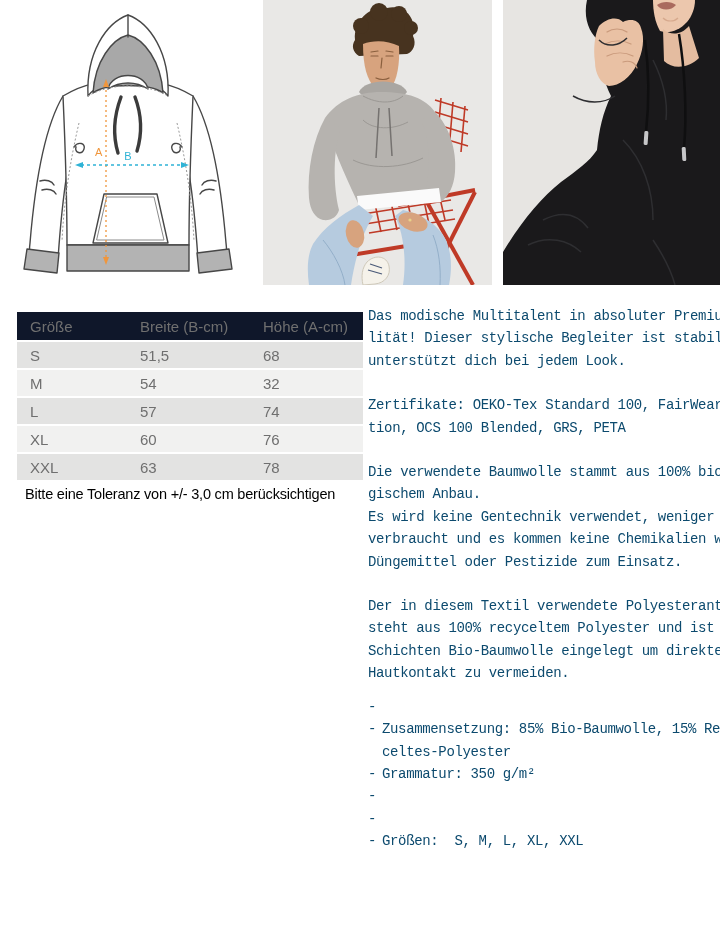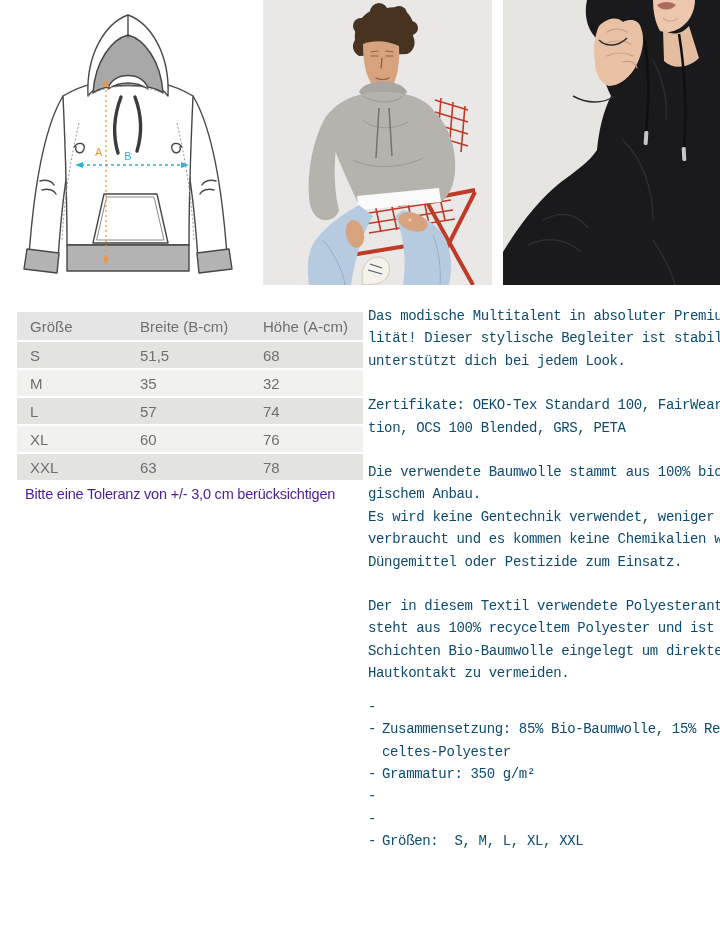--- a/index.html
+++ b/index.html
@@ -15,24 +15,24 @@
   #photo-male{left:263px;top:0;width:229px;height:285px;}
   #photo-female{left:503px;top:0;width:217px;height:285px;}
   .gallery svg{display:block;width:100%;height:100%;}
 
   
   #size-table{left:17px;top:312px;width:346px;font-size:15px;color:#6f6f6f;}
   .trow{
     display:grid;grid-template-columns:110px 123px 1fr;align-items:center;
     height:26px;padding-left:13px;margin-bottom:2px;background:#f1f1f0;
   }
-  .trow.head{height:28px;background:#e5e5e5;}
+  .trow.head{height:28px;background:#0f172a;}
   .trow.alt{background:#e3e3e2;}
 
-  #tolerance-note{left:25px;top:486px;font-size:14.5px;color:#4c1d95;letter-spacing:-0.2px;}
+  #tolerance-note{left:25px;top:486px;font-size:14.5px;color:#000000;letter-spacing:-0.2px;}
 
   
   #description{
     left:368px;top:305px;width:342px;
     font-size:14px;line-height:22.4px;color:#0c4a6e;letter-spacing:-0.35px;font-family:Liberation Mono, monospace;
   }
   .para{white-space:pre;margin:0 0 22px 0;}
   .bullet{display:flex;}
   .bullet .dash{width:14px;flex:none;}
   .bullet .btext{white-space:pre;}
@@ -216,21 +216,21 @@
     <span>Breite (B-cm)</span>
     <span>Höhe (A-cm)</span>
   </div>
   <div class="trow alt">
     <span>S</span>
     <span>51,5</span>
     <span>68</span>
   </div>
   <div class="trow">
     <span>M</span>
-    <span>35</span>
+    <span>54</span>
     <span>32</span>
   </div>
   <div class="trow alt">
     <span>L</span>
     <span>57</span>
     <span>74</span>
   </div>
   <div class="trow">
     <span>XL</span>
     <span>60</span>

